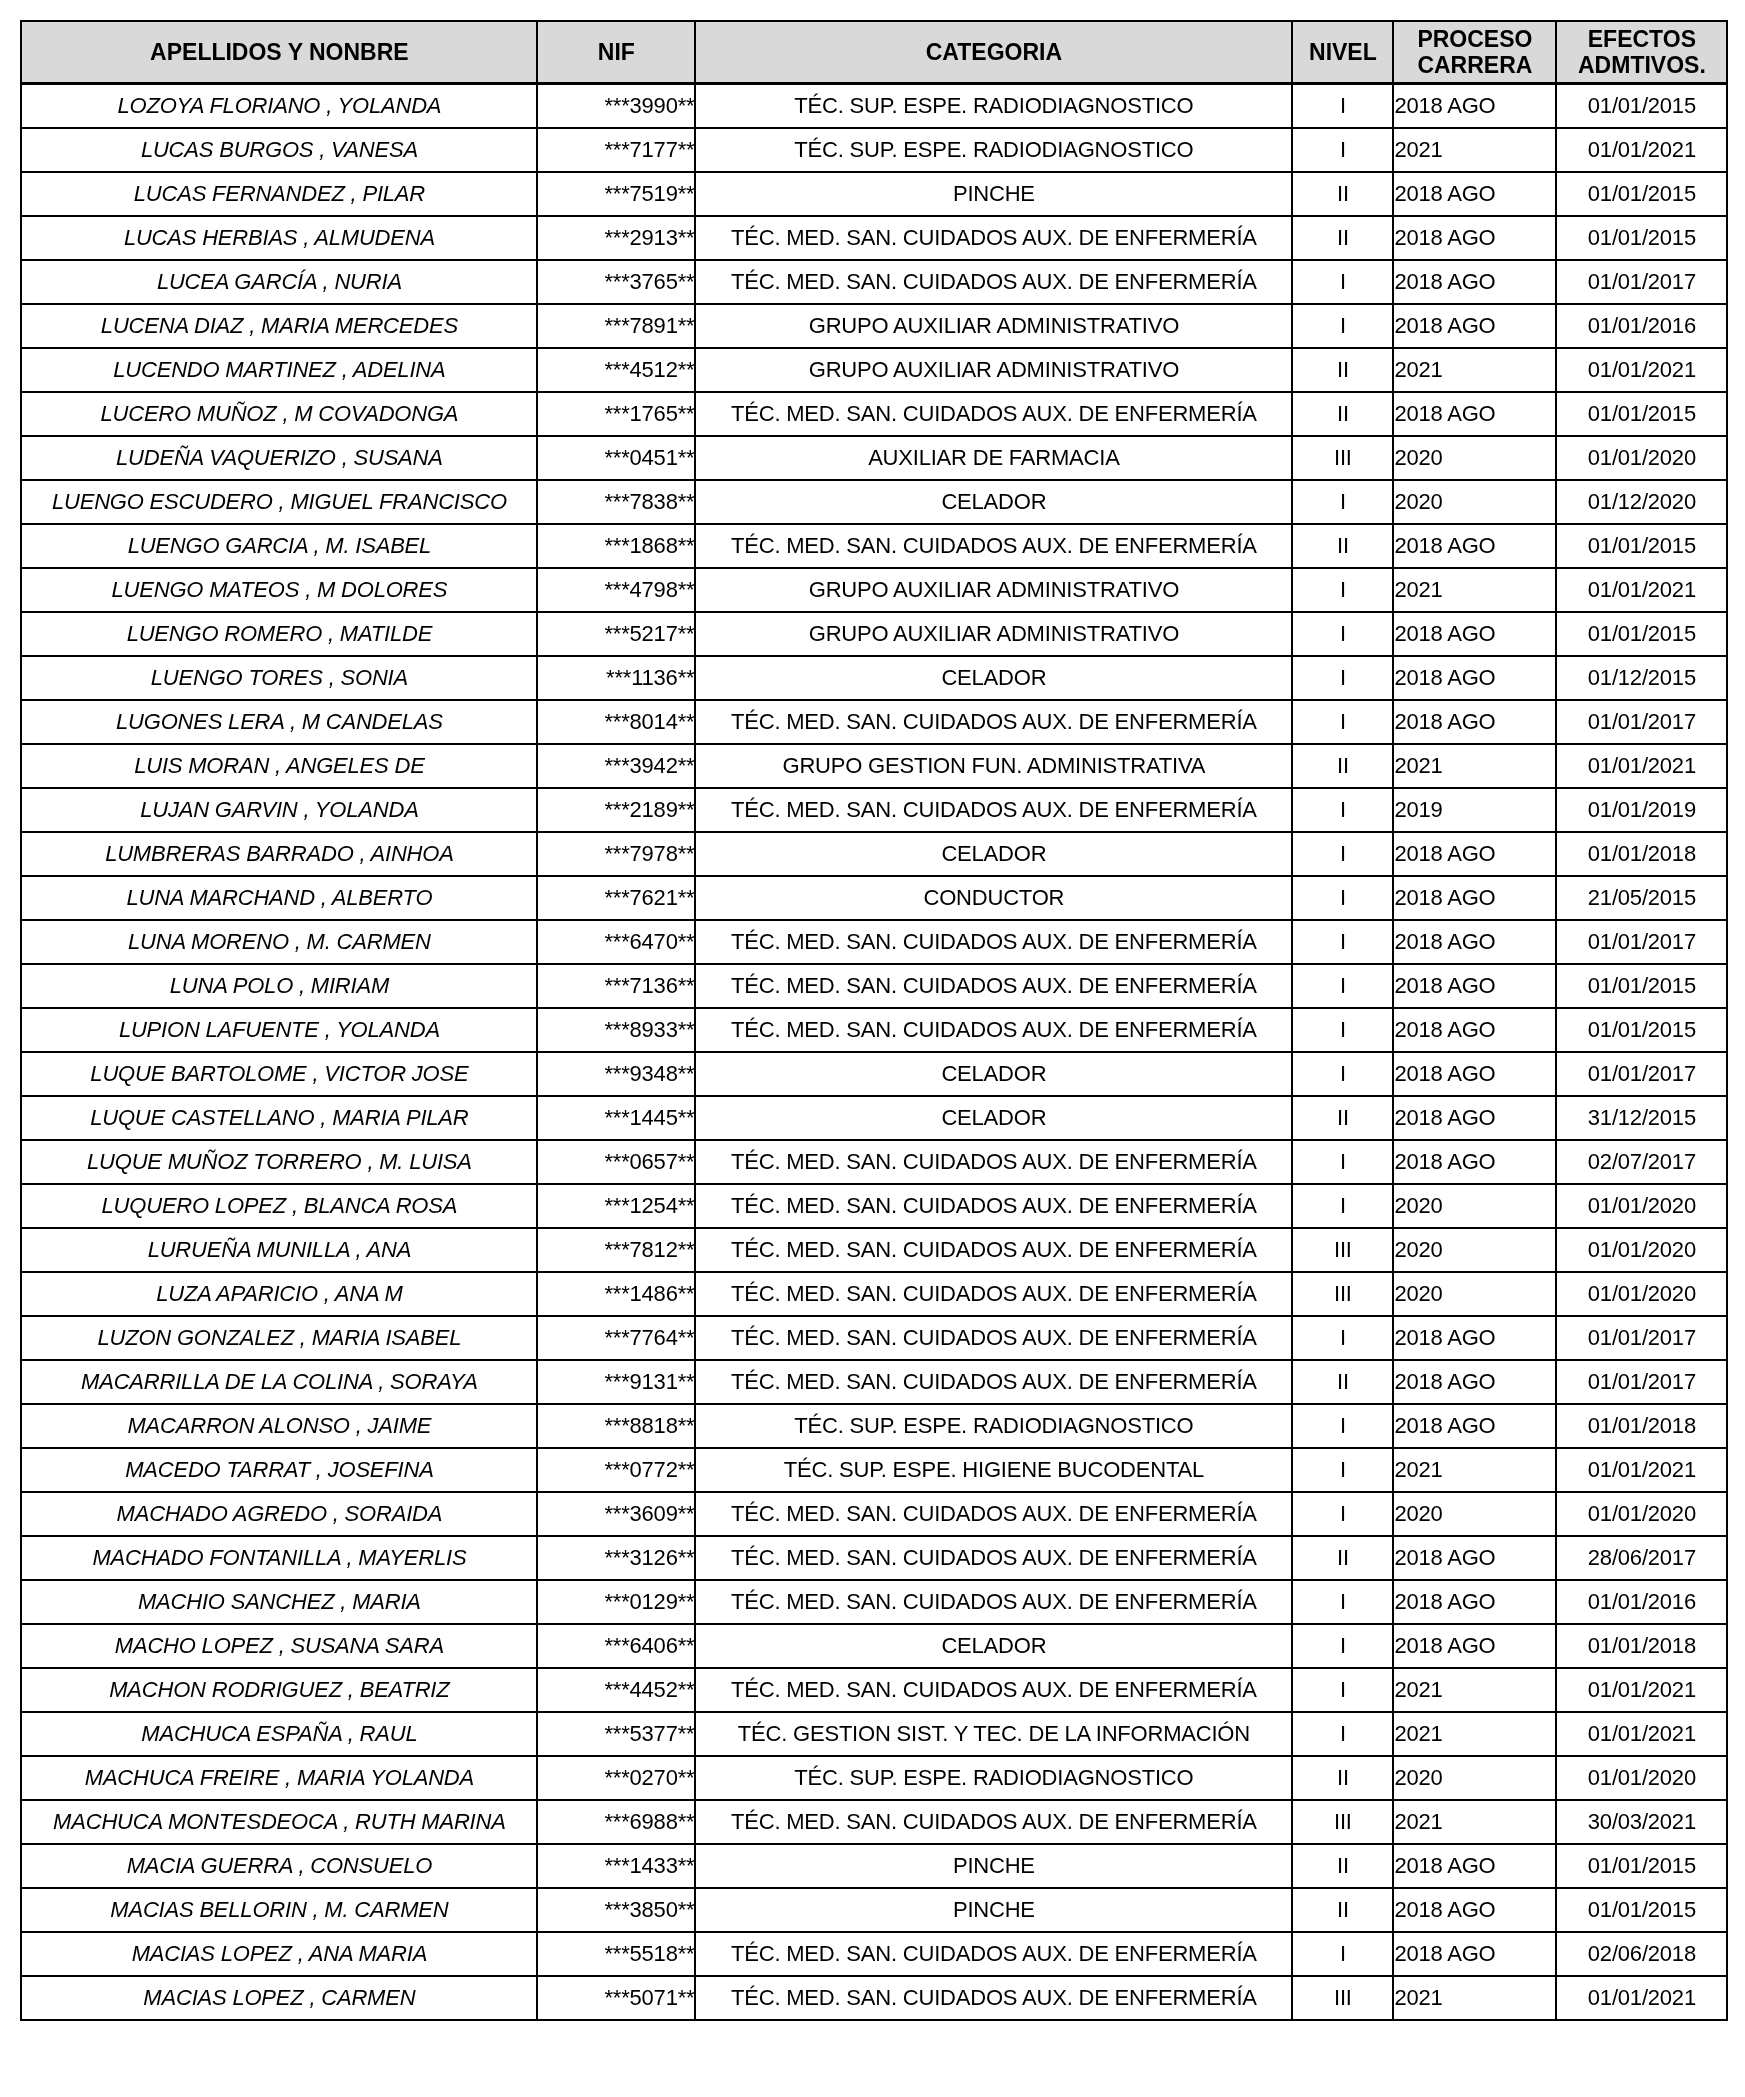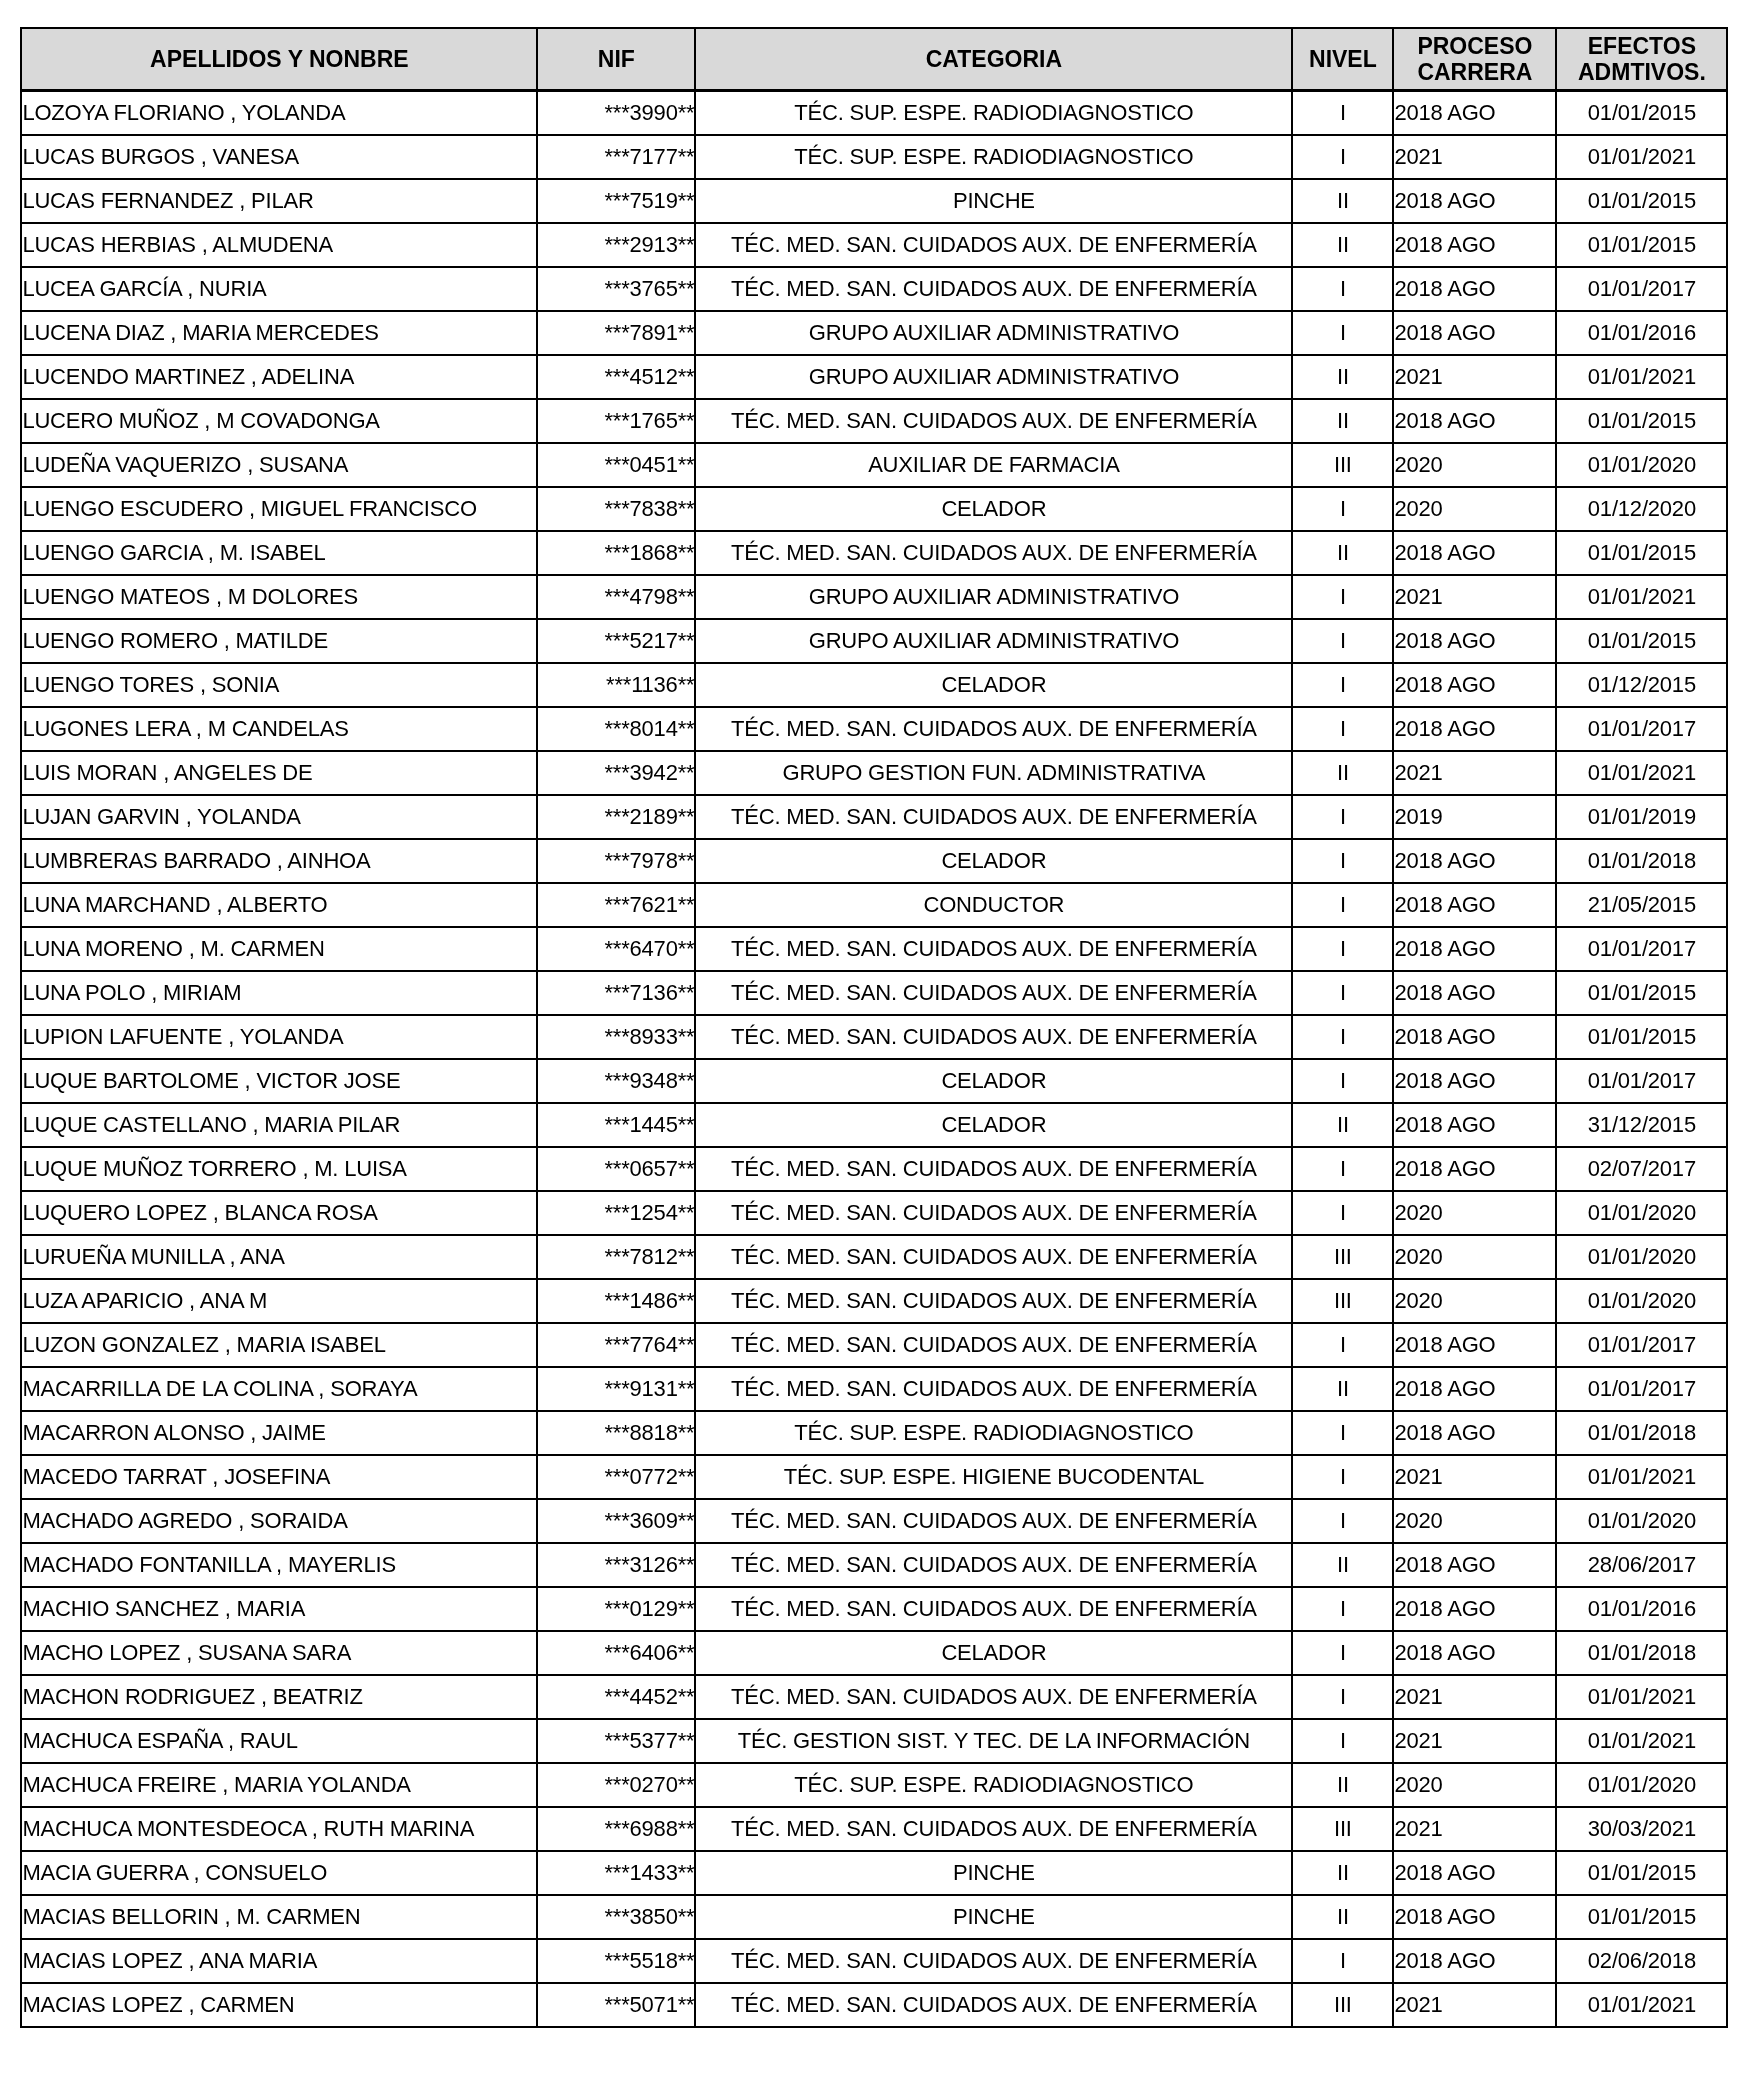--- a/index.html
+++ b/index.html
@@ -17,21 +17,20 @@
     height: 2097px;
     background: #ffffff;
   }
   table.doc-table {
     position: absolute;
     left: 20.4px;
     top: 19.7px;
     width: 1704px;
     border-collapse: collapse;
     table-layout: fixed;
-    margin-top: 7px;
   }
   table.doc-table th,
   table.doc-table td {
     border: 2.4px solid #000;
     overflow: hidden;
     box-sizing: border-box;
   }
   table.doc-table th {
     background: var(--header-bg, #d9d9d9);
     height: 63px;
@@ -45,21 +44,21 @@
     border-bottom-width: 3.1px;
   }
   table.doc-table td {
     height: 44px;
     font-size: 22px;
     letter-spacing: -0.2px;
     vertical-align: middle;
     white-space: nowrap;
     padding: 0;
   }
-  td.c0 { text-align: left; padding-left: 14px; }
+  td.c0 { text-align: center; padding-left: 14px; font-style: italic; }
   td.c1 { text-align: right; }
   td.c2 { text-align: center; padding-left: 15.7px; }
   td.c3 { text-align: center; }
   td.c4 { text-align: left; }
   td.c5 { text-align: center; }
 </style>
 </head>
 <body>
 
 <div class="page">

